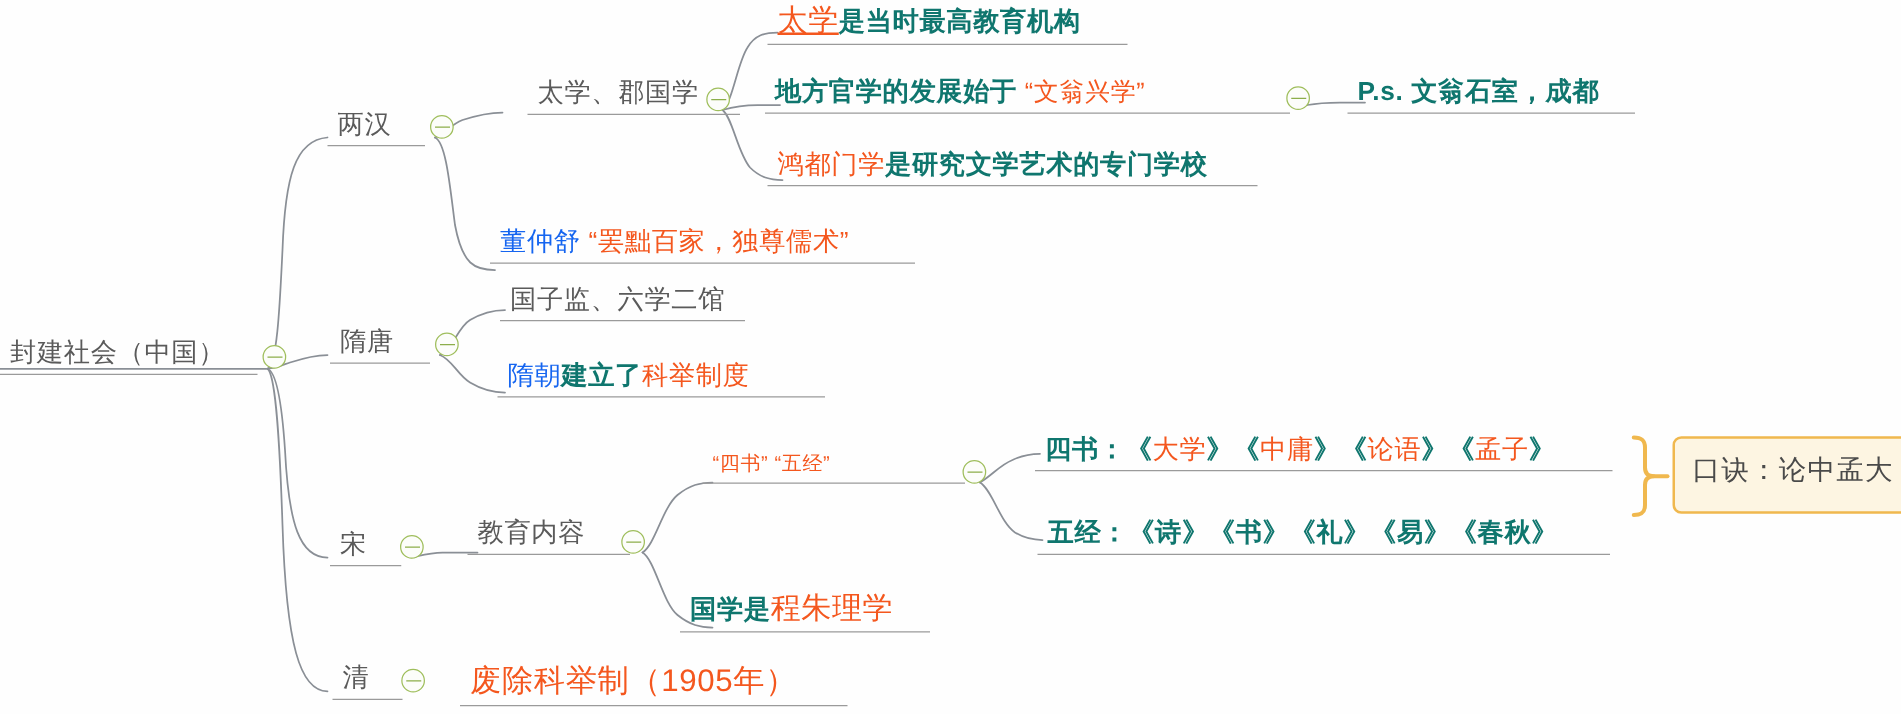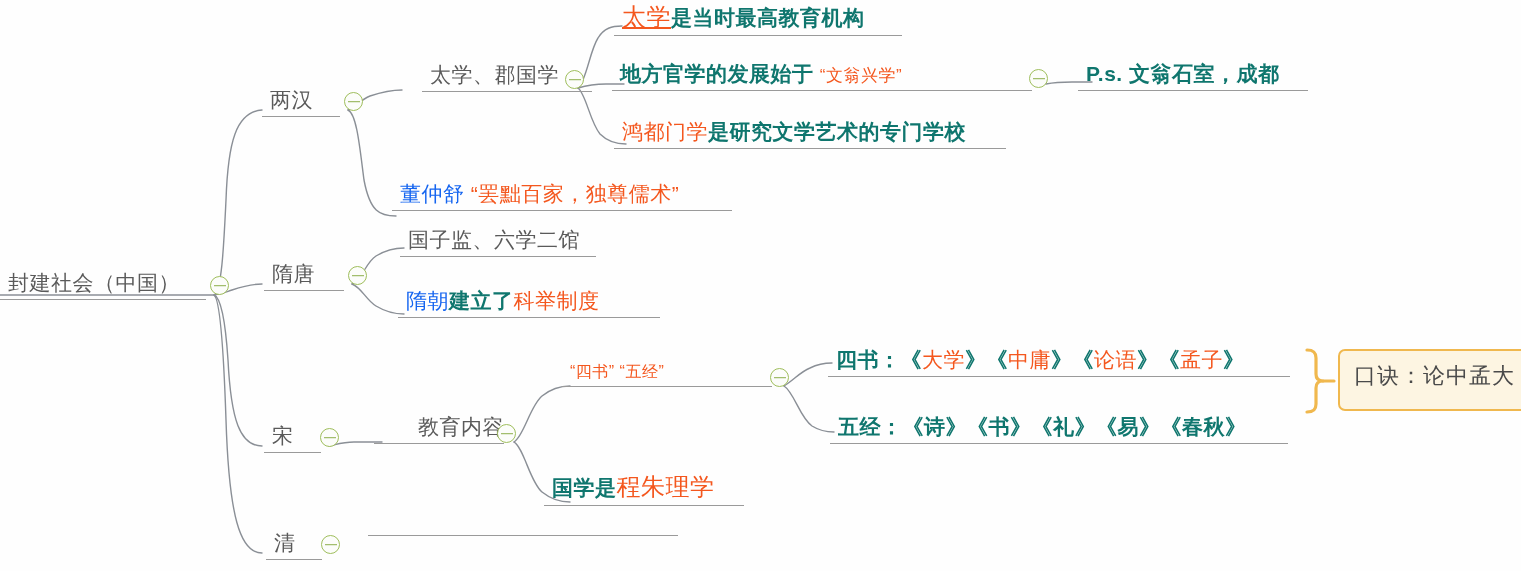--- a/index.html
+++ b/index.html
@@ -119,37 +119,38 @@
   <div class="node" style="left:408px;top:228px;">
     <span>国子监、六学二馆</span>
     <span class="ul" style="width:196px;margin-left:-8px;"></span>
   </div>
 
   <div class="node" style="left:406px;top:289px;">
     <span class="bl">隋朝</span><span class="gy">建立了</span><span class="or">科举制度</span>
     <span class="ul" style="width:262px;margin-left:-8px;"></span>
   </div>
 
-  <div class="node" style="left:382px;top:415px;text-align:right;">
+  <div class="node" style="left:382px;top:415px;">
     <span>教育内容</span>
     <span class="ul" style="width:130px;margin-left:-8px;"></span>
   </div>
   <div class="tog" style="left:497px;top:424px;"></div>
 
   <div class="node" style="left:376px;top:531px;">
+    <span class="or" style="font-size:25px;">废除科举制（1905年）</span>
     <span class="ul" style="width:310px;margin-left:-8px;"></span>
   </div>
 
   <div class="node" style="left:622px;top:3px;">
     <span class="or" style="font-size:24px;text-decoration:underline;">太学</span><span class="gy">是当时最高教育机构</span>
     <span class="ul" style="width:288px;margin-left:-8px;"></span>
   </div>
 
   <div class="node" style="left:620px;top:62px;">
-    <span class="gy">地方官学的发展始于 </span><span class="or" style="font-size:17px;margin-top:47px;">“文翁兴学”</span>
+    <span class="gy">地方官学的发展始于 </span><span class="or" style="font-size:20px;margin-top:47px;">“文翁兴学”</span>
     <span class="ul" style="width:420px;margin-left:-8px;"></span>
   </div>
   <div class="tog" style="left:1029px;top:69px;"></div>
 
   <div class="node" style="left:622px;top:120px;">
     <span class="or">鸿都门学</span><span class="gy">是研究文学艺术的专门学校</span>
     <span class="ul" style="width:392px;margin-left:-8px;"></span>
   </div>
 
   <div class="node" style="left:570px;top:358px;">

